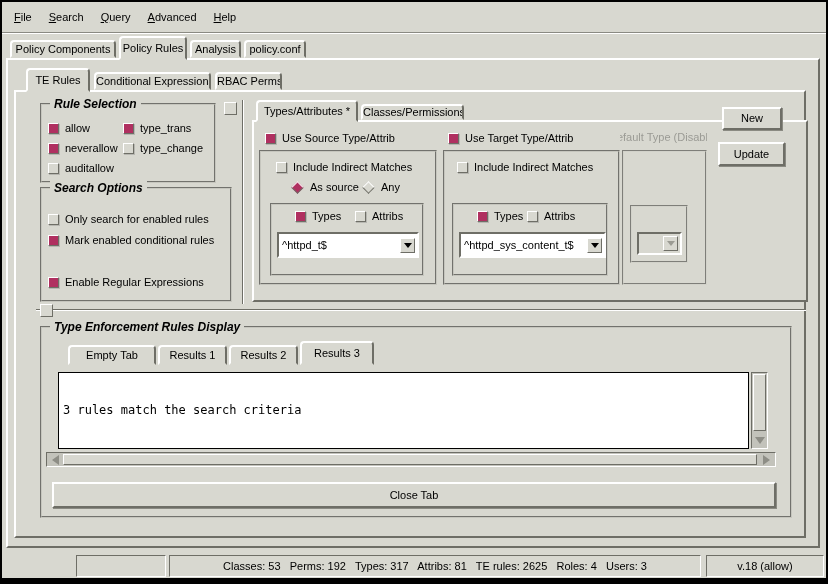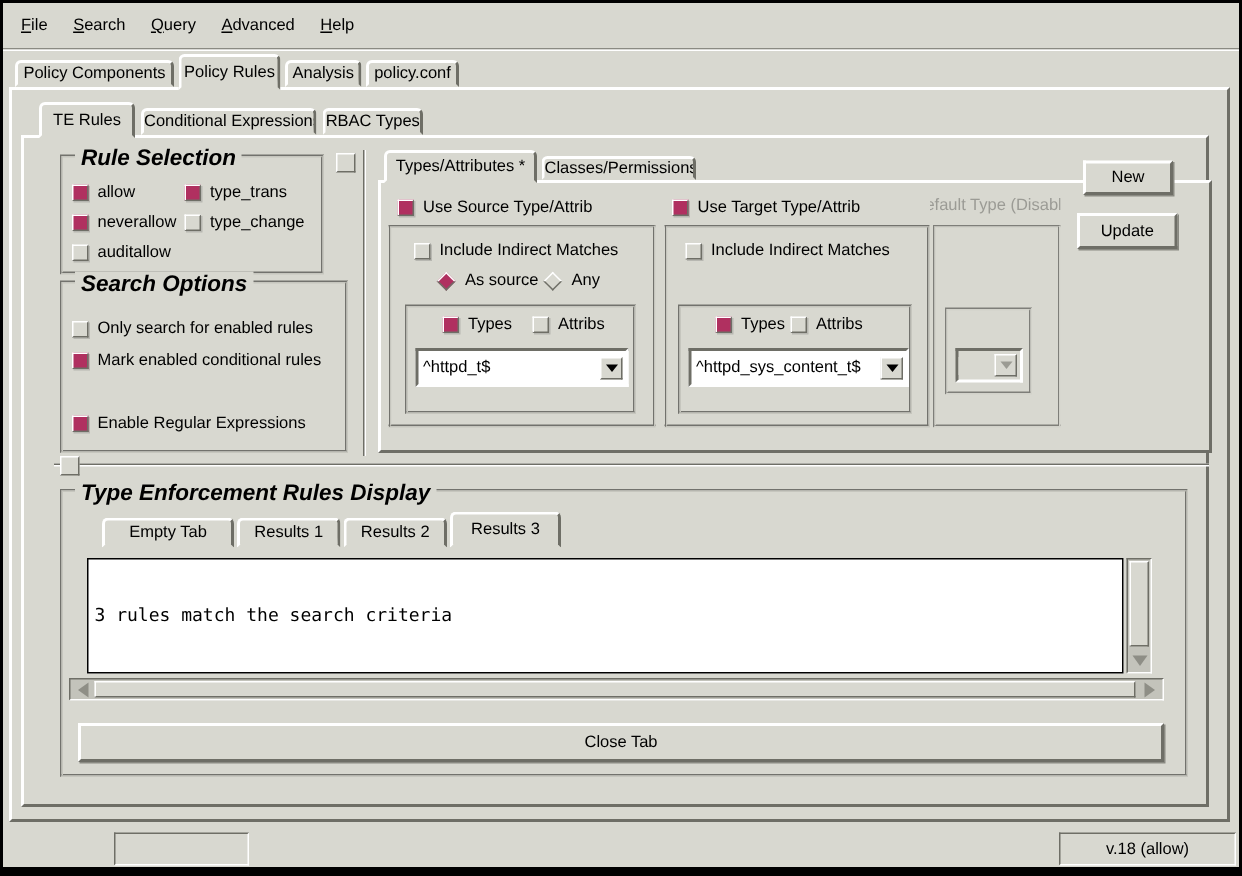--- a/index.html
+++ b/index.html
@@ -23,21 +23,21 @@
     border: 2px solid; border-color: #ffffff #6e6e66 transparent #ffffff;
     border-top-left-radius: 4px; border-top-right-radius: 4px;
     overflow: hidden; white-space: nowrap; cursor: default;
   }
   .tab.sel { z-index: 6; }
   .page { position: absolute; background: #d8d8d0; border: 2px solid; border-color: #ffffff #6e6e66 #6e6e66 #ffffff; z-index: 2; }
   
   .lframe { position: absolute; }
   .legend {
     position: absolute; top: -8px; left: 8px; background: #d8d8d0; padding: 0 4px;
-    font-weight: bold; font-style: italic; font-size: 15px; white-space: nowrap; z-index: 3;
+    font-weight: bold; font-style: italic; font-size: 12px; white-space: nowrap; z-index: 3;
   }
   
   .cb-item { position: absolute; display: flex; align-items: center; gap: 6px; white-space: nowrap; cursor: default; }
   .cb { width: 11px; height: 11px; flex: 0 0 11px; background: #d8d8d0;
         border: 1px solid; border-color: #ffffff #6e6e66 #6e6e66 #ffffff;
         box-shadow: 1px 1px 0 rgba(0,0,0,.15); }
   .cb.on { background: #b03060; }
   .radio { width: 9px; height: 9px; flex: 0 0 9px; background: #d8d8d0; transform: rotate(45deg);
            border: 1px solid; border-color: #ffffff #6e6e66 #6e6e66 #ffffff; margin: 0 2px; }
   .radio.on { background: #b03060; }
@@ -94,21 +94,21 @@
 
   <div class="tab" style="left:10px;  top:40px; width:106px; height:18px; line-height:15px;">Policy Components</div>
   <div class="tab sel" style="left:119px; top:36px; width:68px;  height:24px; line-height:20px;">Policy Rules</div>
   <div class="tab" style="left:190px; top:40px; width:51px;  height:18px; line-height:15px;">Analysis</div>
   <div class="tab" style="left:244px; top:40px; width:62px;  height:18px; line-height:15px;">policy.conf</div>
 
   <div class="page" style="left:6px; top:58px; width:814px; height:490px;"></div>
 
   <div class="tab sel" style="left:26px;  top:68px; width:64px;  height:24px; line-height:20px; z-index:6;">TE Rules</div>
   <div class="tab" style="left:94px;  top:72px; width:117px; height:18px; line-height:15px; z-index:3;">Conditional Expressions</div>
-  <div class="tab" style="left:215px; top:72px; width:67px;  height:18px; line-height:15px; z-index:3;">RBAC Types</div>
+  <div class="tab" style="left:215px; top:72px; width:67px;  height:18px; line-height:15px; z-index:3;">RBAC Perms</div>
   <div class="page" style="left:14px; top:90px; width:792px; height:448px; z-index:4;"></div>
 
   <div class="abs" style="left:0; top:0; width:828px; height:584px; z-index:7;">
 
     <div class="lframe groove" style="left:40px; top:103px; width:176px; height:80px;">
       <span class="legend">Rule Selection</span>
     </div>
     <div class="cb-item" style="left:48px; top:122px;">
       <span class="cb on"></span>
       <span>allow</span>
@@ -261,16 +261,17 @@
       <div class="sb-thumb" style="left:16px; top:1px; width:694px; height:11px;"></div>
       <div class="sb-arrow" style="left:711px; top:1px; width:16px; height:11px;">
           <span class="tri-right"></span>
         </div>
     </div>
 
     <div class="btn" style="left:52px; top:482px; width:724px; height:26px; line-height:22px;">Close Tab</div>
   </div>
 
   <div class="status-panel" style="left:76px;  top:555px; width:90px;"></div>
+  <div class="status-panel" style="left:169px; top:555px; width:532px;">Classes: 53   Perms: 192   Types: 317   Attribs: 81   TE rules: 2625   Roles: 4   Users: 3</div>
   <div class="status-panel" style="left:706px; top:555px; width:118px;">v.18 (allow)</div>
   <div class="bottom-band"></div>
 
 </div>
 
 </body></html>

